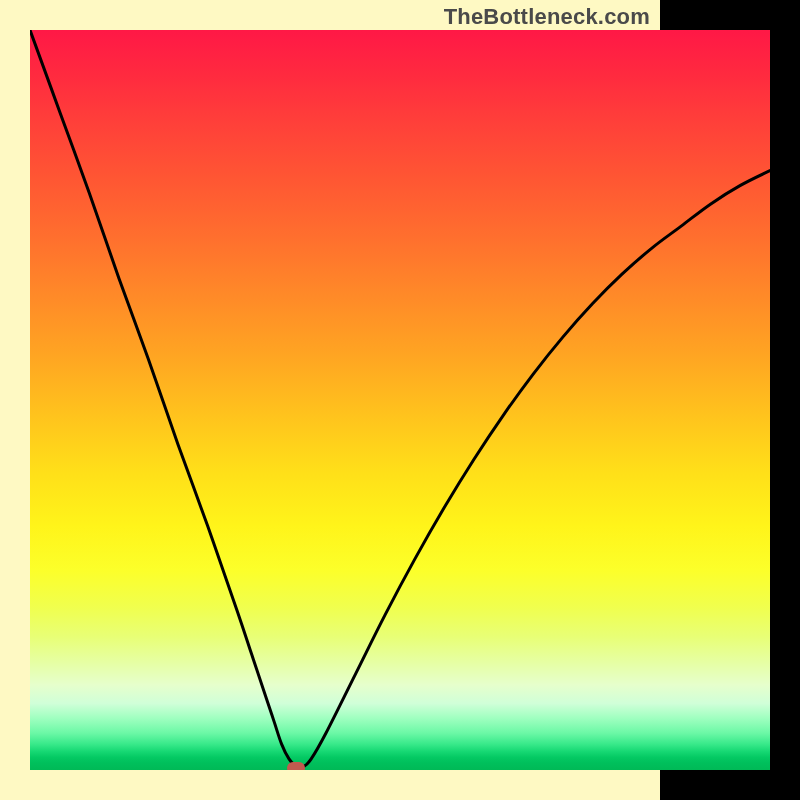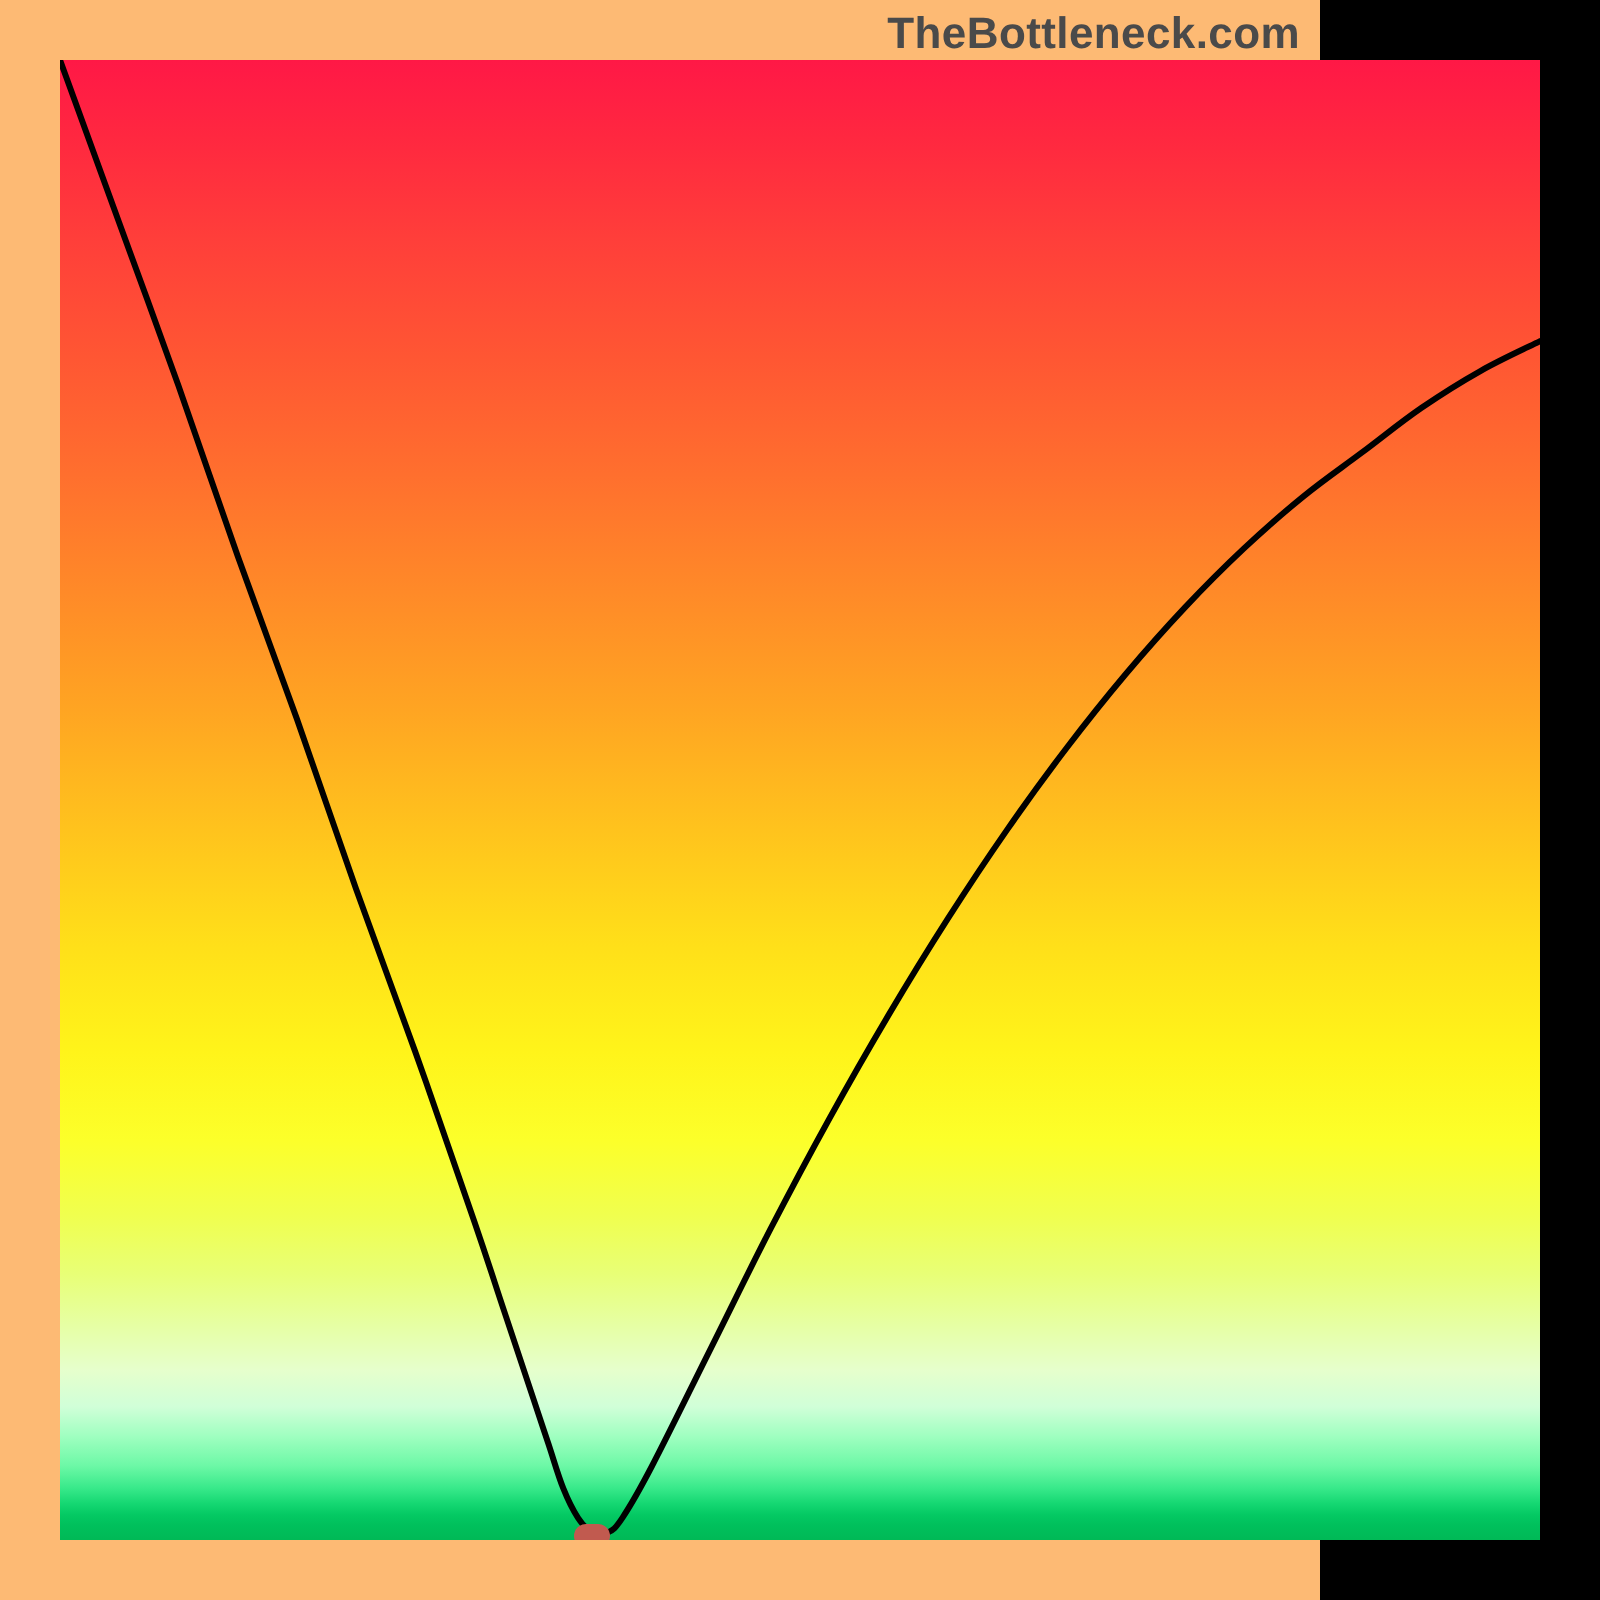--- a/index.html
+++ b/index.html
@@ -8,21 +8,21 @@
     width: 800px;
     height: 800px;
     overflow: hidden;
     font-family: Arial, Helvetica, sans-serif;
     background: #000;
   }
   .frame {
     position: relative;
     width: 660px;
     height: 800px;
-    background: #fdba74;
+    background: #fef9c3;
   }
   .watermark {
     position: absolute;
     top: 4px;
     right: 10px;
     color: #4a4a4a;
     font-size: 22px;
     font-weight: 600;
     letter-spacing: 0.2px;
     z-index: 10;

